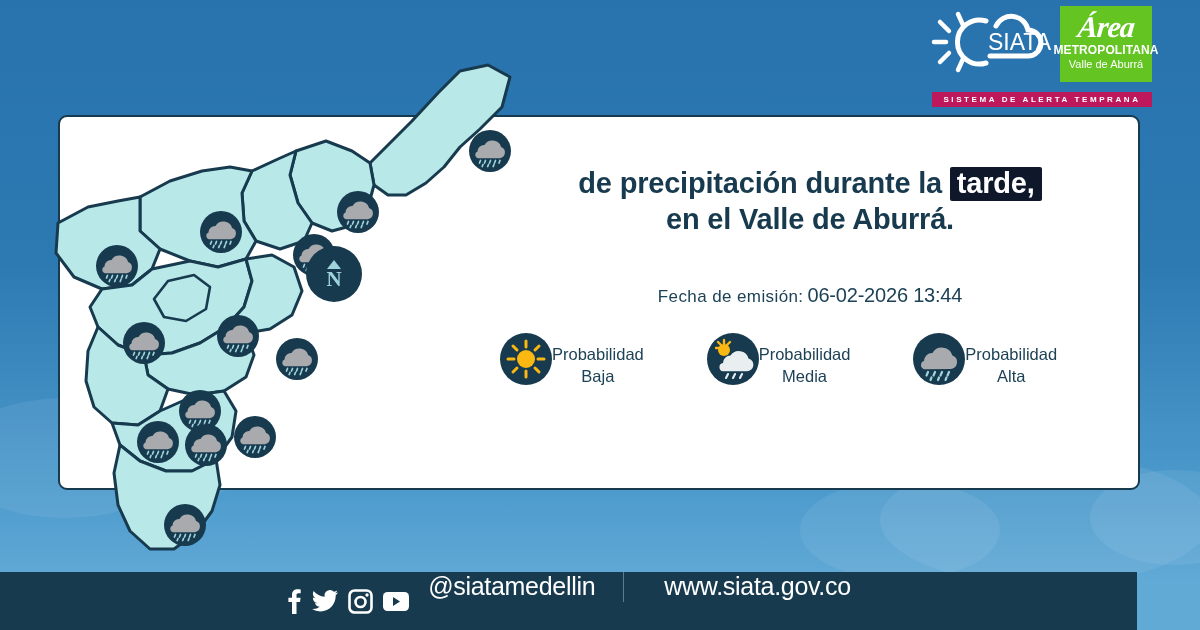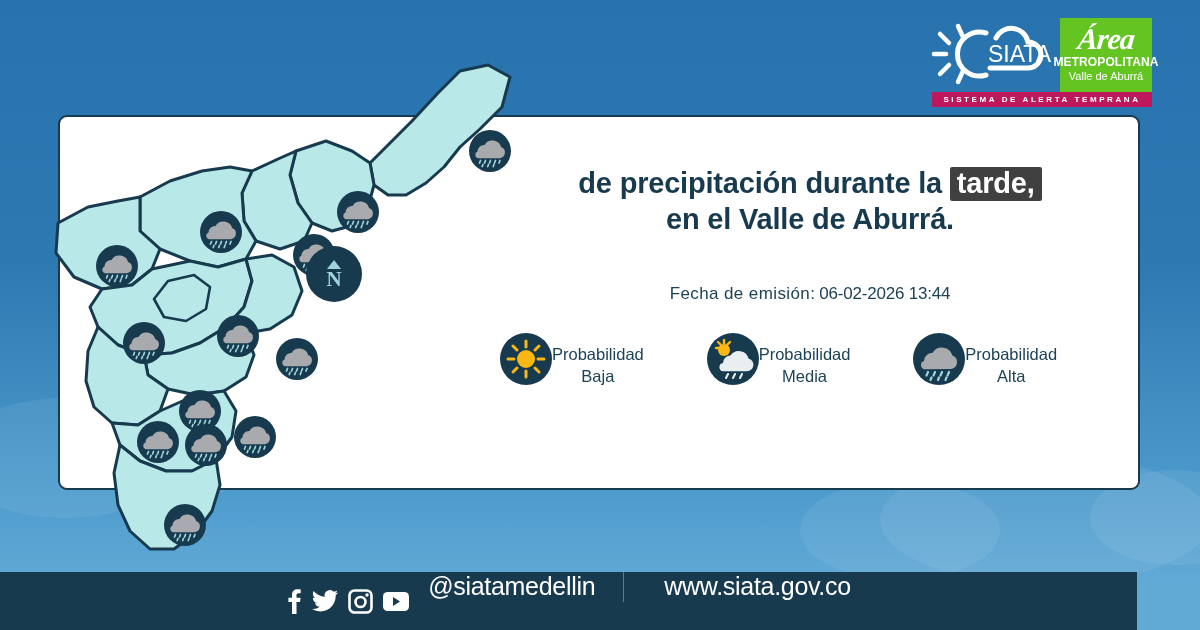--- a/index.html
+++ b/index.html
@@ -23,29 +23,29 @@
   }
 
   
   .headline {
     position:absolute; left:500px; top:165px; width:620px;
     text-align:center; color:#173a4e; font-weight:bold;
     font-size:29px; line-height:36px; letter-spacing:-0.2px;
   }
   .hl-line { display:block; white-space:nowrap; }
   .hl-hi {
-    background:#404040; color:#ffffff; padding:1px 7px 3px 7px;
+    background:#0f172a; color:#ffffff; padding:1px 7px 3px 7px;
     border-radius:2px; display:inline-block; line-height:30px;
   }
   .emission {
     position:absolute; left:500px; top:284px; width:620px; text-align:center;
     color:#1d4256; font-size:17px; white-space:nowrap;
   }
   .emission .lbl { letter-spacing:0.4px; }
-  .emission .val { font-size:17px; letter-spacing:-0.2px; margin-left:4px; }
+  .emission .val { font-size:20px; letter-spacing:-0.2px; margin-left:4px; }
 
   
   .legend { position:absolute; left:500px; top:330px; width:620px; display:flex; }
   .legend-item { flex:1; display:flex; align-items:center; }
   .legend-icon {
     width:52px; height:52px; border-radius:50%; background:#173a4e;
     position:relative; overflow:hidden;
   }
   .legend-label {
     margin-top:13px; text-align:center; color:#1d4256;
@@ -67,21 +67,21 @@
   .north .tri {
     width:0; height:0; border-left:7px solid transparent; border-right:7px solid transparent;
     border-bottom:9px solid #9fd4dd; margin-bottom:1px;
   }
   .north .n {
     color:#9fd4dd; font-weight:bold; font-size:21px; line-height:19px;
     font-family:"Liberation Serif", serif;
   }
 
   
-  .logos { position:absolute; right:48px; top:18px; display:flex; align-items:flex-start; }
+  .logos { position:absolute; right:48px; top:6px; display:flex; align-items:flex-start; }
   .siata-logo { width:128px; height:72px; position:relative; }
   .siata-logo svg { width:128px; height:72px; }
   .area-logo {
     width:92px; height:76px; background:#63c422; margin-left:8px;
     display:flex; flex-direction:column; align-items:center; justify-content:flex-start;
     padding-top:4px;
   }
   .area-script {
     color:#ffffff; font-family:"Liberation Serif", serif; font-style:italic;
     font-weight:bold; font-size:30px; line-height:34px; letter-spacing:-1px;

